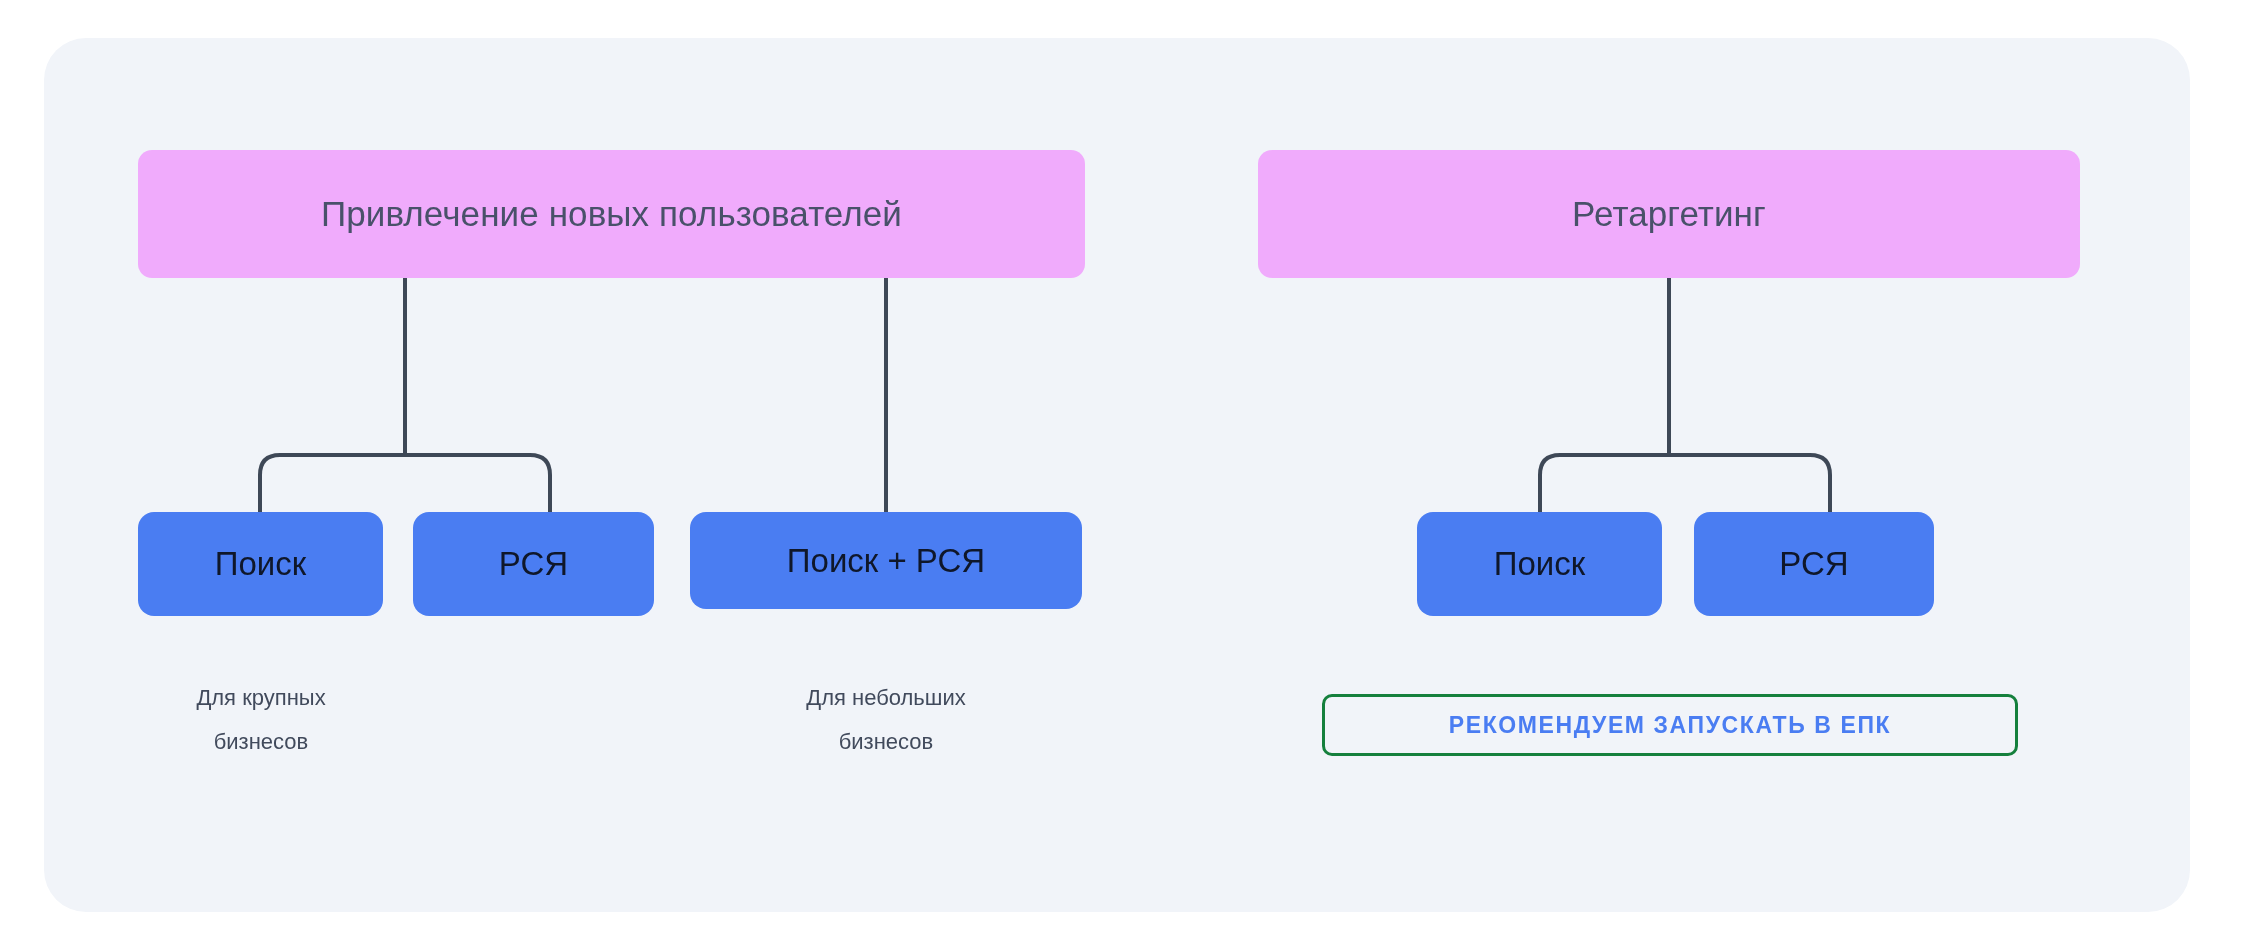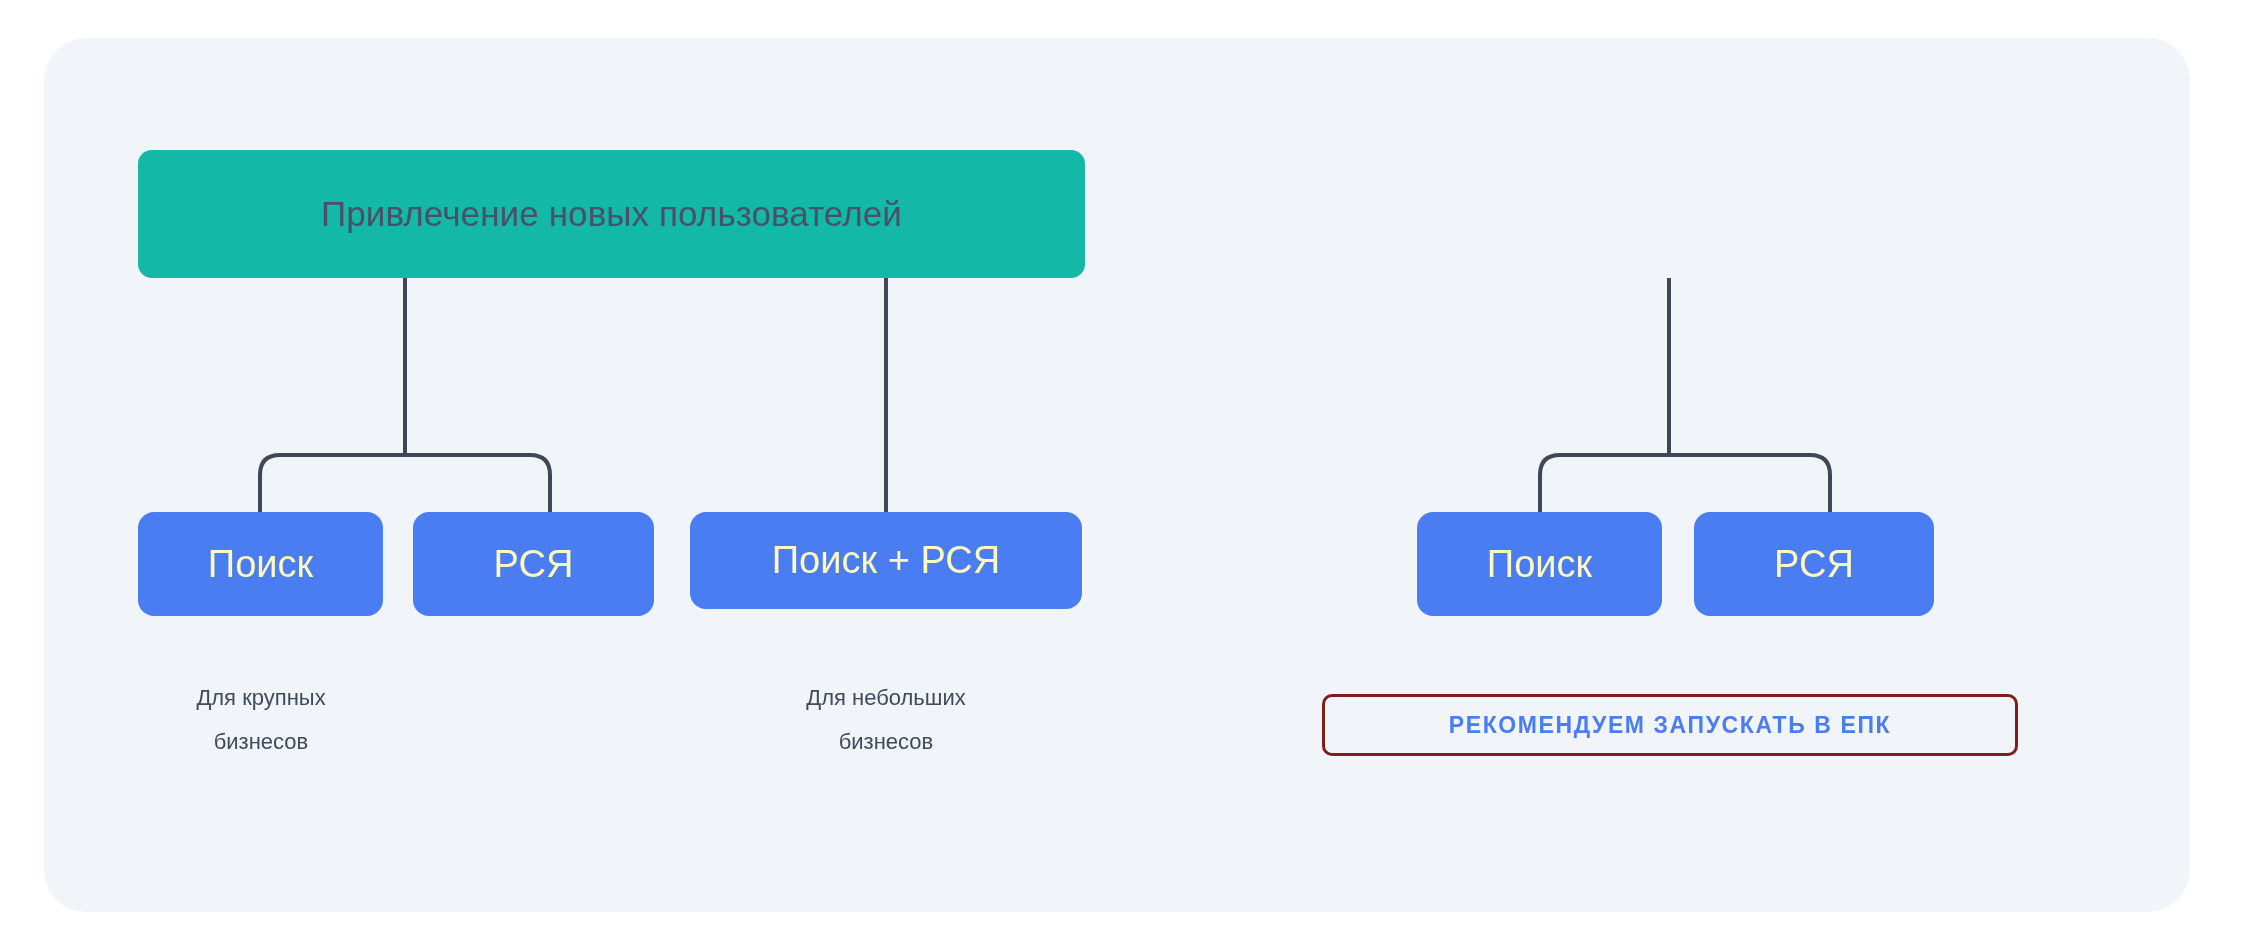--- a/index.html
+++ b/index.html
@@ -35,57 +35,57 @@
     position: absolute;
     left: 0;
     top: 0;
     width: 2244px;
     height: 946px;
     pointer-events: none;
   }
 
   .group-box {
     position: absolute;
-    background: #14b8a6;
+    background: #f0abfc;
     border-radius: 14px;
     display: flex;
     align-items: center;
     justify-content: center;
     color: #49516a;
     font-size: 35px;
     font-weight: 400;
     letter-spacing: 0.1px;
     white-space: nowrap;
   }
 
   .chip {
     position: absolute;
     background: #4a7df2;
     border-radius: 16px;
     display: flex;
     align-items: center;
     justify-content: center;
-    color: #fef9c3;
-    font-size: 38px;
+    color: #0f172a;
+    font-size: 33px;
     font-weight: 400;
     white-space: nowrap;
   }
 
   .caption {
     position: absolute;
     color: #414a5c;
     font-size: 22px;
     line-height: 44px;
     text-align: center;
     white-space: pre-line;
   }
 
   .badge {
     position: absolute;
-    border: 3px solid #7f1d1d;
+    border: 3px solid #15803d;
     border-radius: 10px;
     color: #4a7df2;
     font-size: 23px;
     font-weight: bold;
     letter-spacing: 1.6px;
     display: flex;
     align-items: center;
     justify-content: center;
     white-space: nowrap;
     background: transparent;
@@ -122,20 +122,23 @@
     <path d="M 886 278 L 886 512" stroke="#3e4857" stroke-width="4" fill="none" stroke-linecap="butt"></path>
 
     <path d="M 1669 278 L 1669 455" stroke="#3e4857" stroke-width="4" fill="none" stroke-linecap="butt"></path>
     <path d="M 1540 512 L 1540 475 Q 1540 455 1560 455 L 1810 455 Q 1830 455 1830 475 L 1830 512" stroke="#3e4857" stroke-width="4" fill="none" stroke-linecap="butt"></path>
   </svg>
 
   <div class="group-box" id="group-acquisition">
     <span>Привлечение новых пользователей</span>
   </div>
 
+  <div class="group-box" id="group-retargeting">
+    <span>Ретаргетинг</span>
+  </div>
 
   <div class="chip" id="chip-search-left">
     <span>Поиск</span>
   </div>
 
   <div class="chip" id="chip-rsya-left">
     <span>РСЯ</span>
   </div>
 
   <div class="chip" id="chip-search-rsya">

